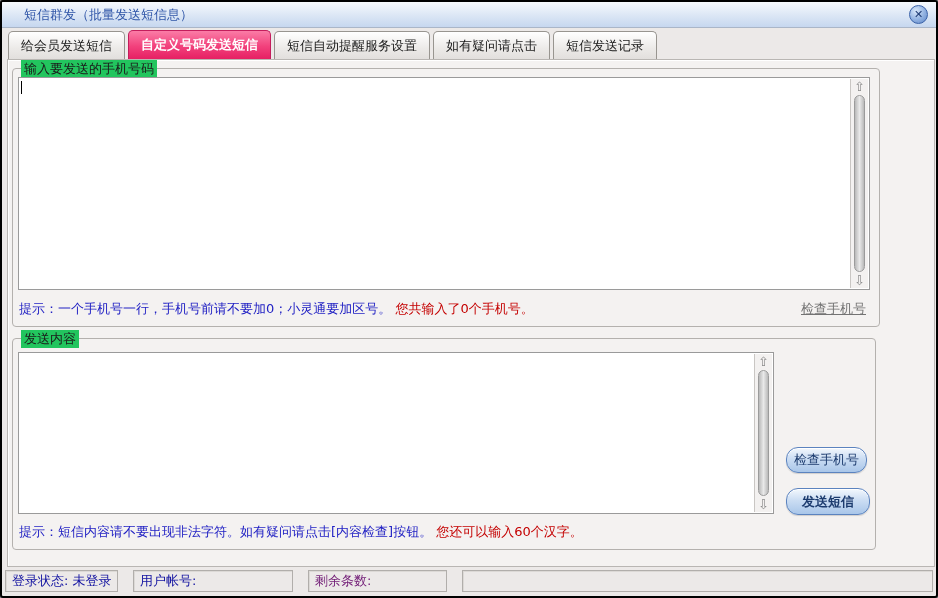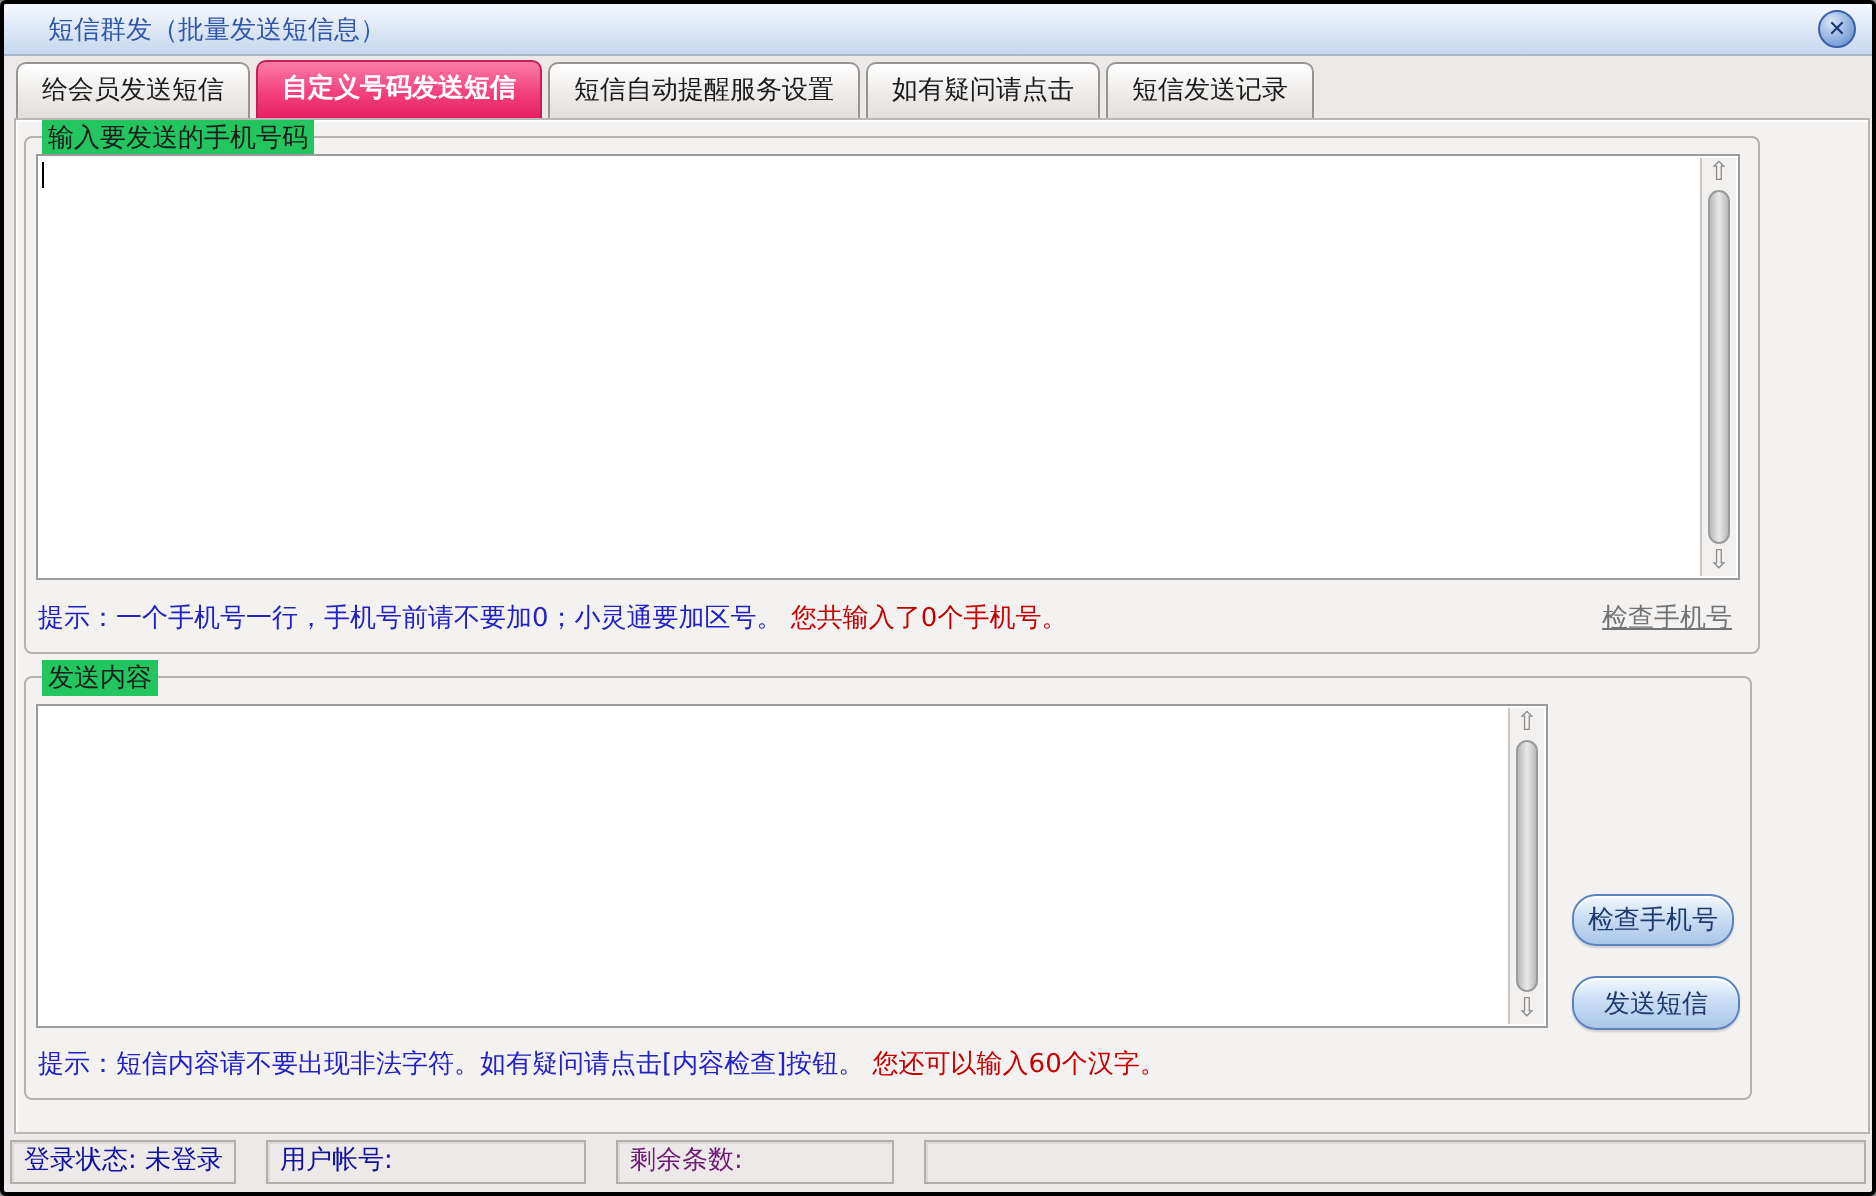--- a/index.html
+++ b/index.html
@@ -55,21 +55,21 @@
   .hint1{left:17px;top:298px;}
   .hint2{left:17px;top:521px;}
   .check-link{position:absolute;right:70px;top:298px;font-size:13px;color:#737373;text-decoration:underline;cursor:pointer;}
 
   
   .pill-btn{position:absolute;border:1px solid #5B83BF;border-radius:12px;font-size:13px;color:#1C3B6E;
     background:linear-gradient(#f3f8fd,#cbddf3 45%,#a9c6e9);
     box-shadow:inset 0 1px 0 #ffffff,0 1px 1px rgba(0,0,0,.15);
     display:flex;align-items:center;justify-content:center;cursor:pointer;}
   .btn-check{left:784px;top:445px;width:79px;height:24px;}
-  .btn-send{left:784px;top:486px;width:82px;height:25px;font-weight:normal;}
+  .btn-send{left:784px;top:486px;width:82px;height:25px;font-weight:bold;}
 
   
   .statusbar{position:absolute;left:3px;right:3px;bottom:4px;height:22px;display:flex;gap:15px;}
   .status-seg{background:#ECE9E8;border:1px solid #b1aeab;box-shadow:inset 1px 1px 0 #dcd9d6;
     box-sizing:border-box;font-size:13px;line-height:20px;padding-left:6px;white-space:nowrap;overflow:hidden;}
   .seg1{width:113px;color:#1111A0;}
   .seg2{width:160px;color:#1111A0;}
   .seg3{width:139px;color:#701a75;}
   .seg4{flex:1;}
 </style>

